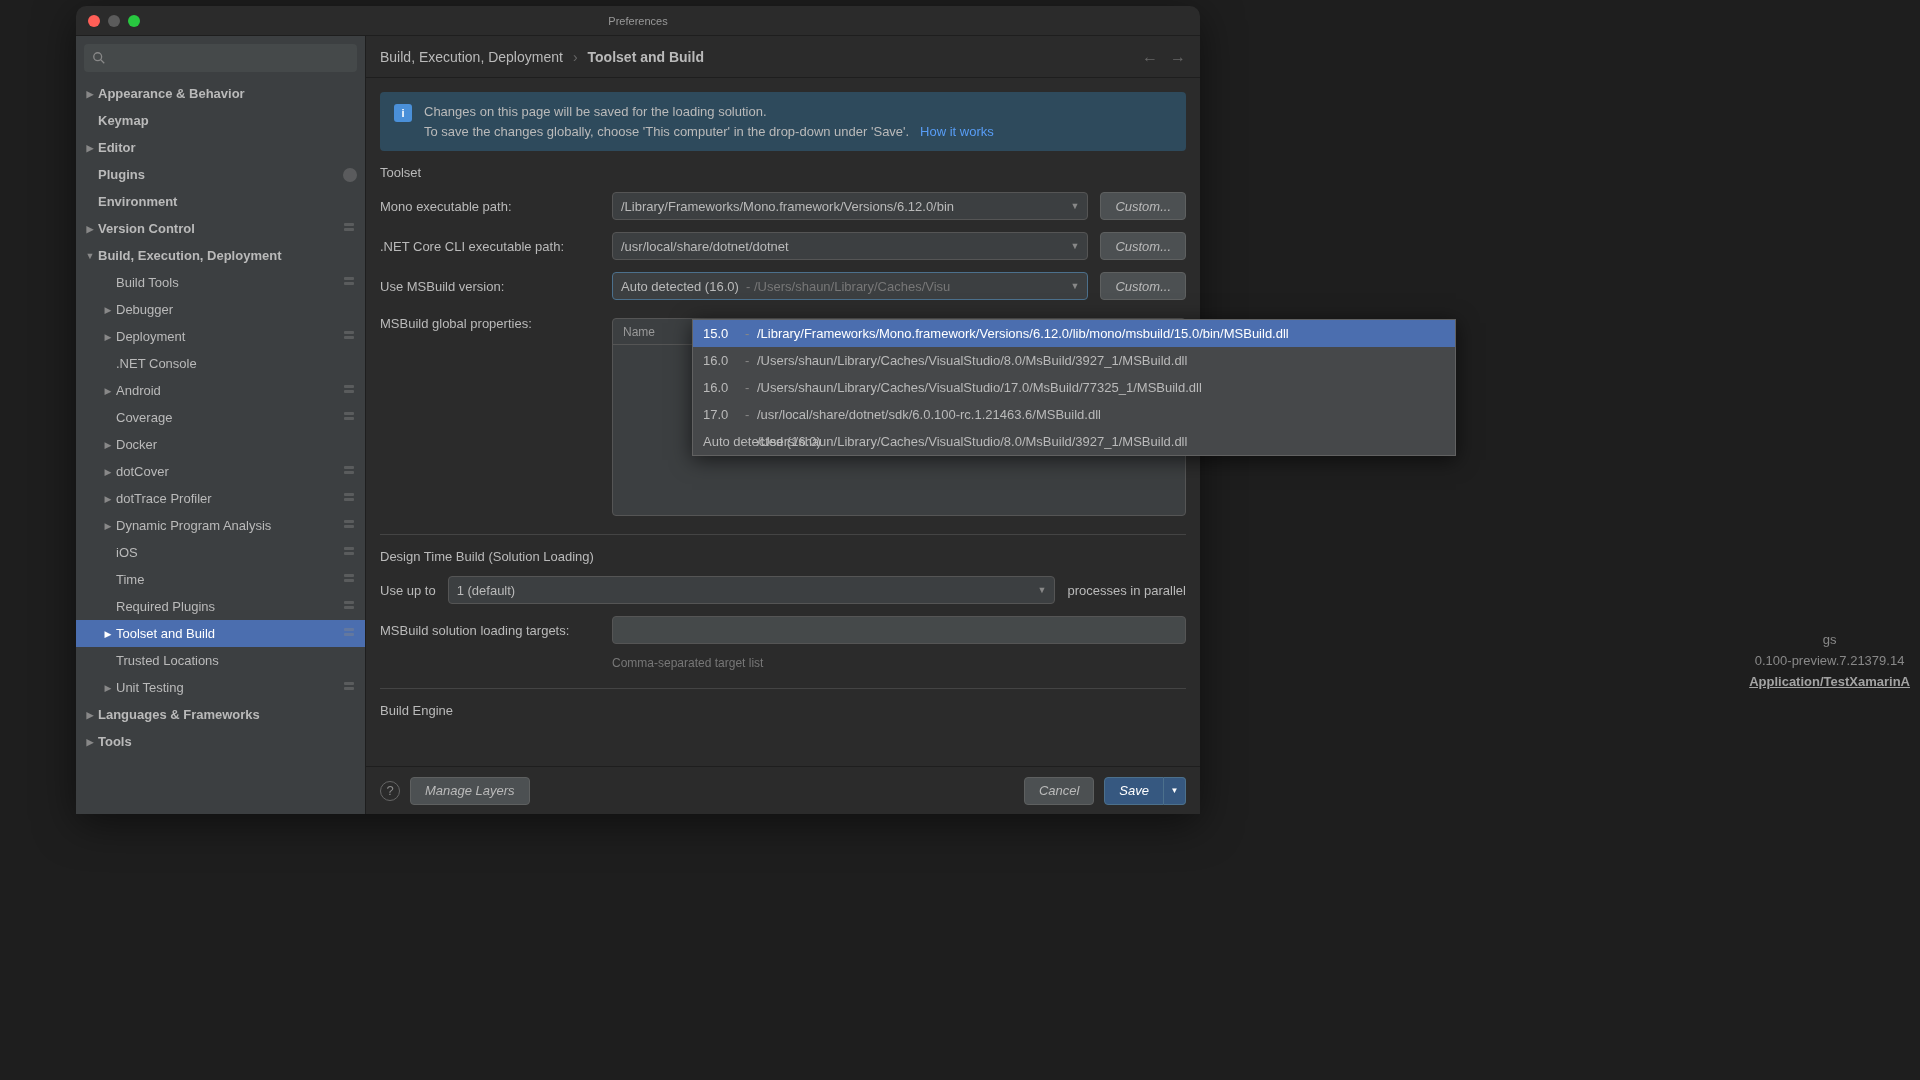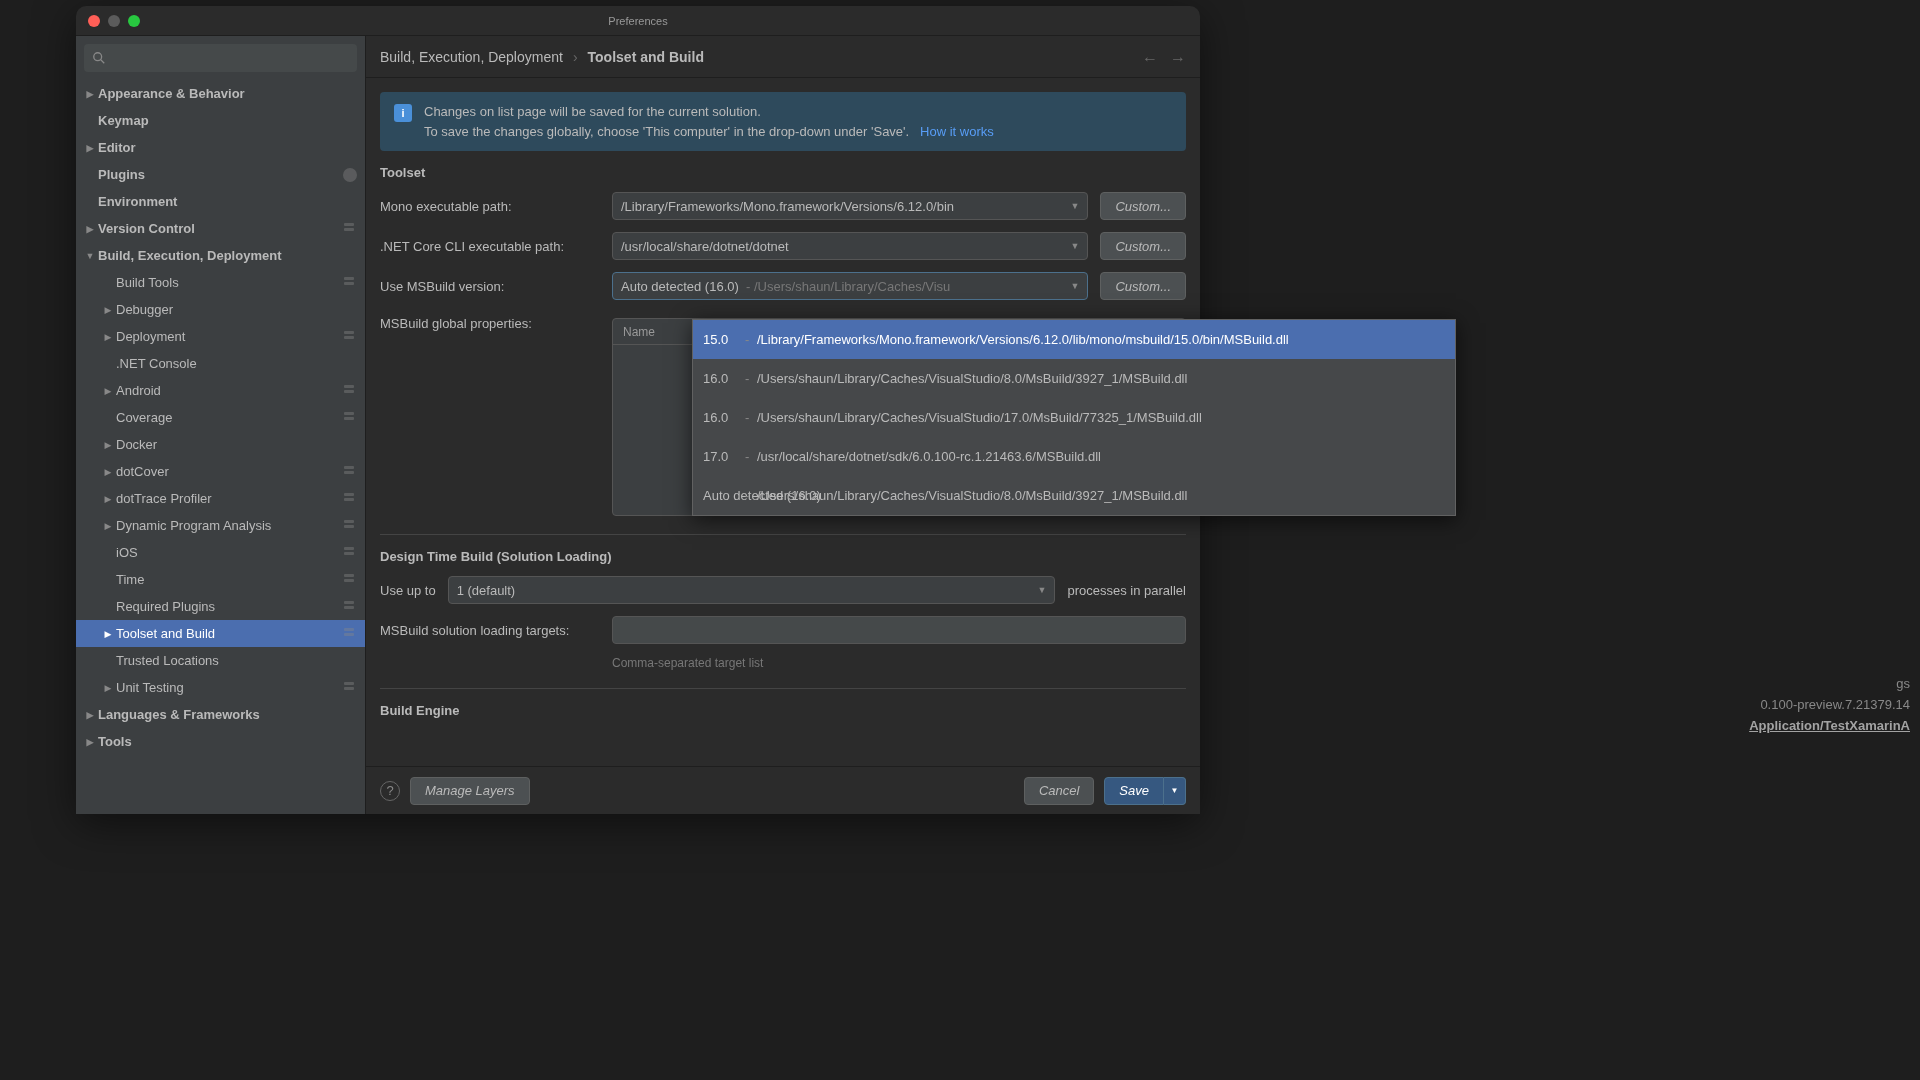--- a/index.html
+++ b/index.html
@@ -29,49 +29,49 @@
 .header { height: 42px; display: flex; align-items: center; padding: 0 14px; border-bottom: 1px solid #1e1e1e; }
 .breadcrumb { display: flex; align-items: center; gap: 10px; font-size: 14px; color: #bababa; }
 .breadcrumb .sep { color: #666; }
 .breadcrumb .cur { font-weight: 700; }
 .nav-arrows { margin-left: auto; display: flex; gap: 12px; }
 .nav-arrows span { color: #666; font-size: 16px; cursor: pointer; }
 .pane { flex: 1; overflow-y: auto; padding: 14px; }
 .info-banner { background: #2e4a5c; border-radius: 4px; padding: 10px 14px; display: flex; gap: 12px; margin-bottom: 14px; line-height: 1.5; }
 .info-icon { width: 18px; height: 18px; background: #4a90d9; border-radius: 3px; display: flex; align-items: center; justify-content: center; font-size: 11px; font-weight: bold; color: #fff; flex-shrink: 0; margin-top: 2px; }
 .info-banner a { color: #589df6; text-decoration: none; }
-.section-title { color: #bababa; margin: 10px 0 12px; font-size: 13px; font-weight: bold; }
+.section-title { color: #bababa; margin: 10px 0 12px; font-size: 13px; }
 .row { display: flex; align-items: center; margin-bottom: 12px; gap: 12px; }
 .row-label { width: 220px; color: #bababa; }
 .combo { flex: 1; background: #3c3f41; border: 1px solid #555; border-radius: 4px; height: 28px; display: flex; align-items: center; padding: 0 8px; position: relative; cursor: pointer; }
 .combo .text { flex: 1; white-space: nowrap; overflow: hidden; color: #bababa; }
 .combo .text .dim { color: #777; }
 .combo .arrow { color: #888; font-size: 9px; margin-left: 6px; }
 .btn { background: #4c5052; border: 1px solid #5e6060; border-radius: 4px; height: 28px; padding: 0 14px; color: #bababa; cursor: pointer; display: flex; align-items: center; font-style: italic; }
 .table-area { border: 1px solid #555; border-radius: 4px; background: #3c3f41; margin-top: 6px; }
 .table-head { display: flex; border-bottom: 1px solid #555; height: 26px; align-items: center; }
 .table-head div { flex: 1; padding: 0 10px; color: #999; font-size: 12px; }
 .table-body { height: 170px; display: flex; align-items: center; justify-content: center; color: #777; }
 .small-combo { width: 120px; }
 .textfield { flex: 1; background: #45494a; border: 1px solid #555; border-radius: 4px; height: 28px; padding: 0 8px; color: #bababa; }
 .hint { color: #777; font-size: 12px; margin-top: 4px; }
 .separator { border: none; border-top: 1px solid #444; margin: 18px 0 14px; }
 .dropdown-list { position: absolute; background: #46484a; border: 1px solid #616161; box-shadow: 0 4px 20px rgba(0,0,0,0.6); z-index: 1000; }
-.dropdown-list .opt { padding: 12px 10px; color: #bababa; cursor: pointer; white-space: nowrap; }
+.dropdown-list .opt { padding: 6px 10px; color: #bababa; cursor: pointer; white-space: nowrap; }
 .dropdown-list .opt.sel { background: #4b6eaf; color: #fff; }
 .dropdown-list .opt .ver { display: inline-block; width: 38px; }
 .dropdown-list .opt .dash { color: #888; margin: 0 4px; }
 .footer { height: 48px; border-top: 1px solid #1e1e1e; display: flex; align-items: center; padding: 0 14px; gap: 10px; }
 .footer .help { width: 20px; height: 20px; border-radius: 50%; border: 1px solid #666; display: flex; align-items: center; justify-content: center; color: #888; cursor: pointer; }
 .footer-spacer { flex: 1; }
 .btn-primary { background: #365880; border-color: #4c708c; color: #fff; }
 .btn-group { display: flex; }
 .btn-group .btn { border-radius: 4px 0 0 4px; }
 .btn-group .split { background: #365880; border: 1px solid #4c708c; border-left: none; border-radius: 0 4px 4px 0; width: 22px; display: flex; align-items: center; justify-content: center; cursor: pointer; color: #fff; font-size: 8px; }
-.bg-text { position: absolute; right: 10px; top: 630px; color: #888; font-size: 13px; line-height: 1.6; text-align: right; margin-top: 44px; }
+.bg-text { position: absolute; right: 10px; top: 630px; color: #888; font-size: 13px; line-height: 1.6; text-align: center; }
 .bg-text a { color: #a3a3a3; text-decoration: underline; font-weight: bold; }
 .stack-icon { display: inline-block; width: 12px; height: 10px; position: relative; }
 .stack-icon::before, .stack-icon::after { content: ''; position: absolute; width: 10px; height: 3px; background: #888; border-radius: 1px; left: 1px; }
 .stack-icon::before { top: 1px; }
 .stack-icon::after { top: 6px; }
 .dot-icon { width: 8px; height: 8px; border-radius: 50%; background: #888; display: inline-block; }
 </style>
 </head>
 <body>
 
@@ -227,21 +227,21 @@
         <div class="nav-arrows">
           <span>←</span>
           <span>→</span>
         </div>
       </div>
 
       <div class="pane">
         <div class="info-banner">
           <div class="info-icon">i</div>
           <div>
-            <span>Changes on list page will be saved for the current solution.</span><br>
+            <span>Changes on this page will be saved for the loading solution.</span><br>
             <span>To save the changes globally, choose 'This computer' in the drop-down under 'Save'.</span>&nbsp;&nbsp;
             <a href="#">How it works</a>
           </div>
         </div>
 
         <div class="section-title">Toolset</div>
 
         <div class="row">
           <div class="row-label">Mono executable path:</div>
           <div class="combo">

